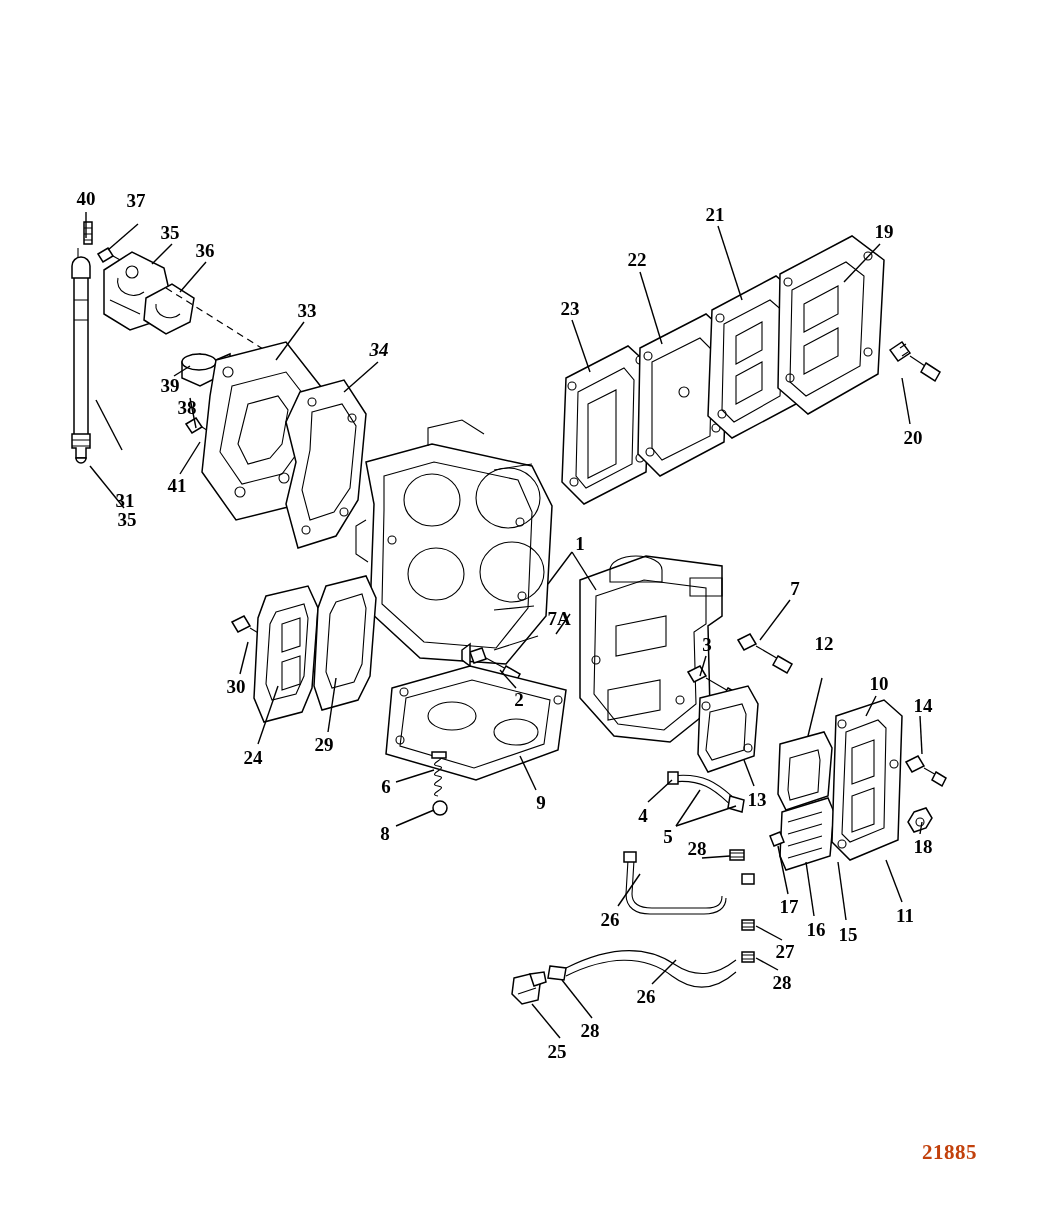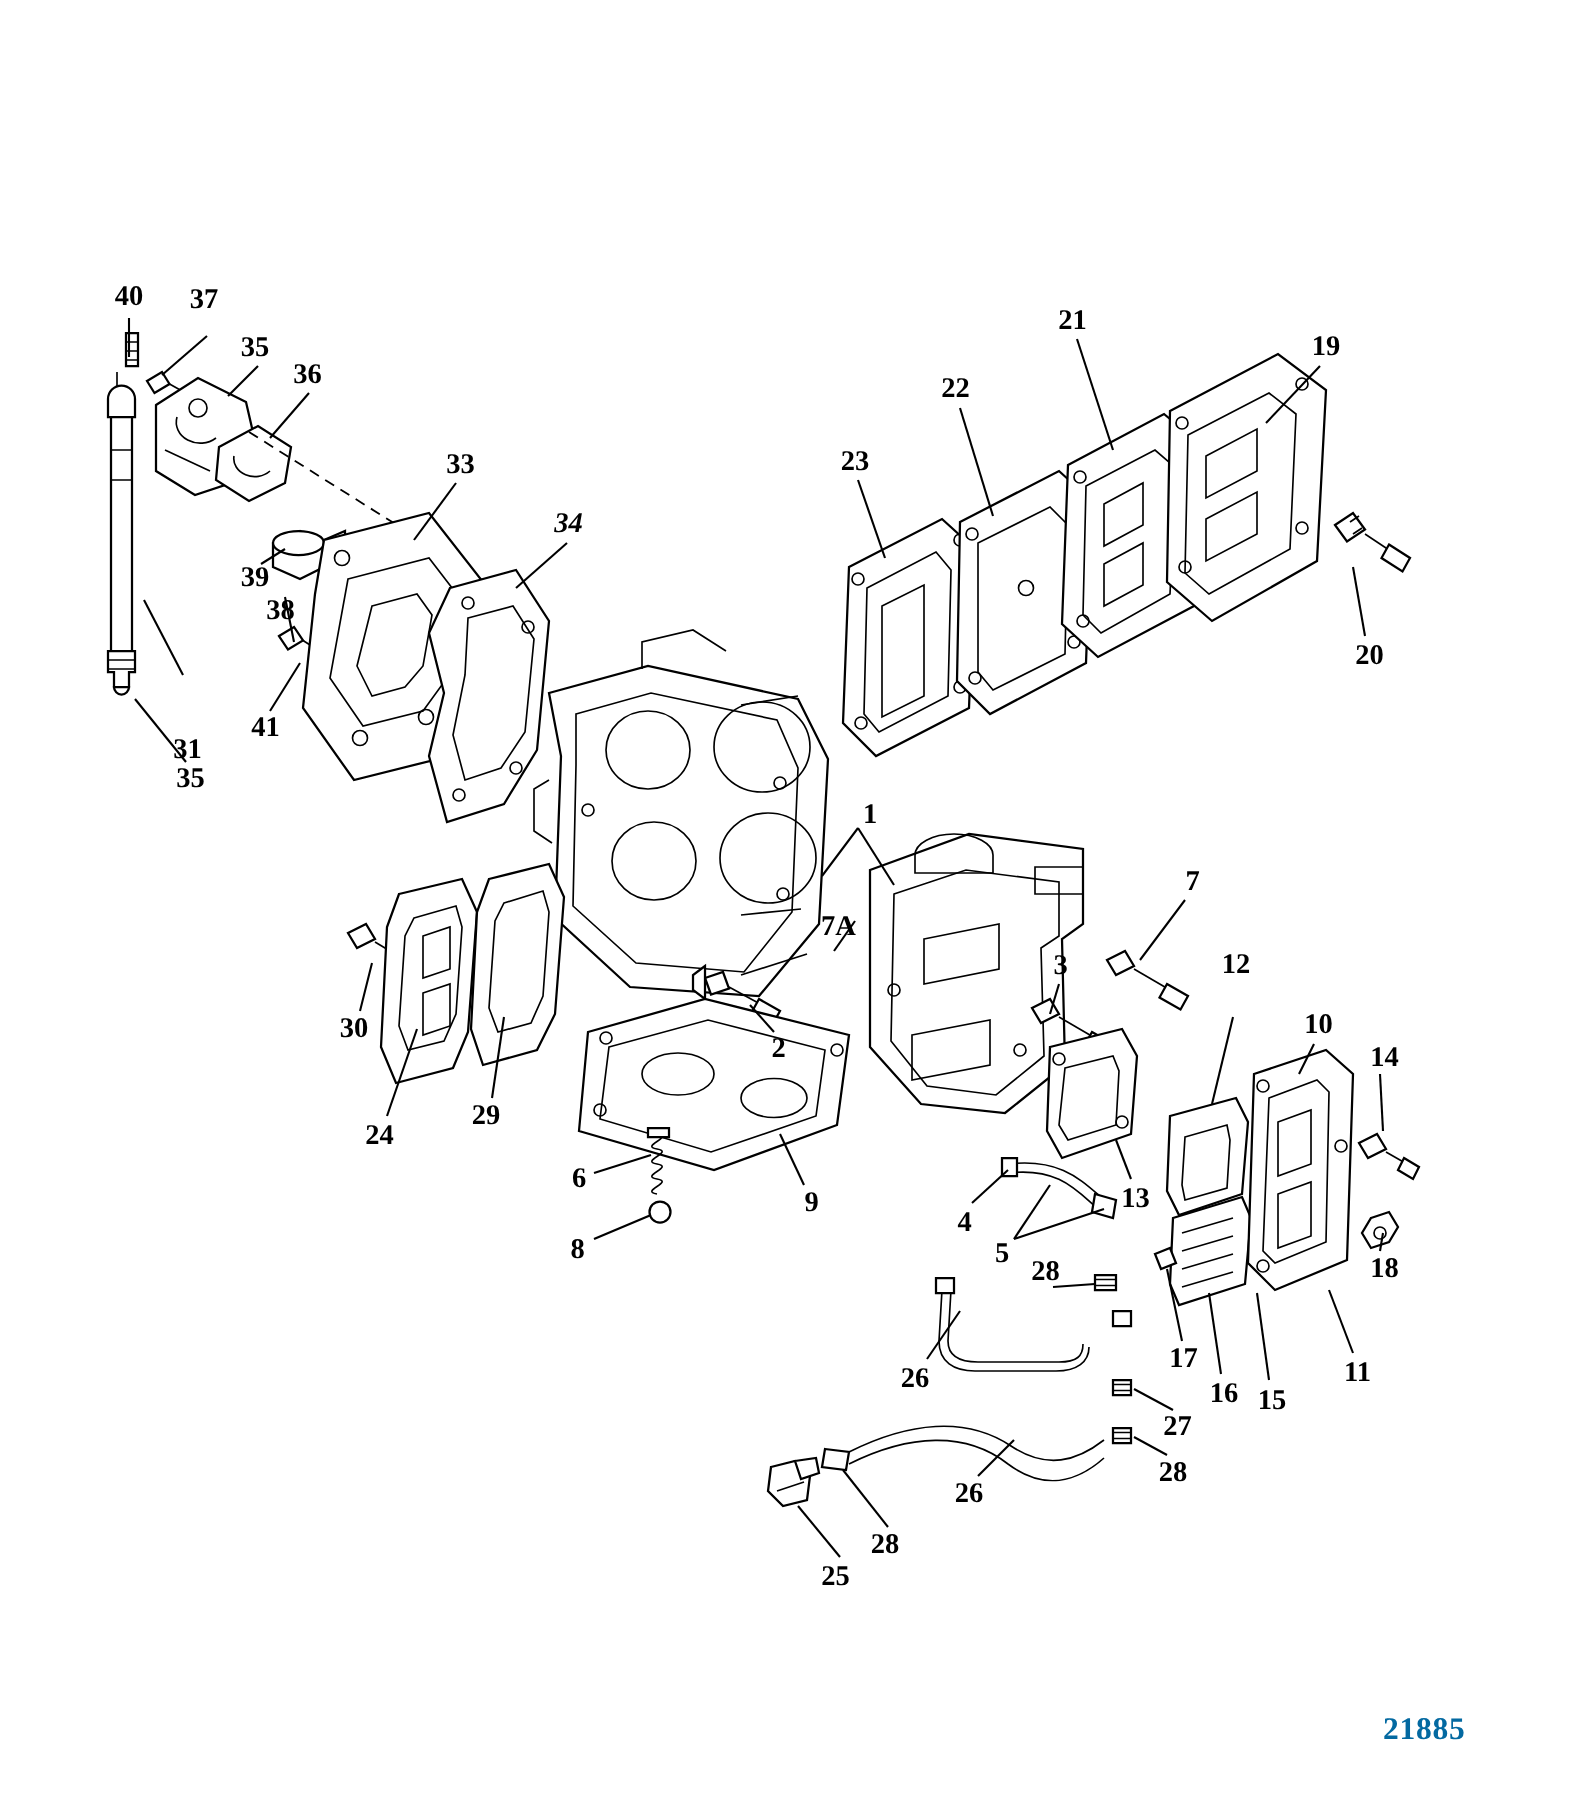--- a/index.html
+++ b/index.html
@@ -32,21 +32,21 @@
     color: #000000;
     line-height: 1;
     white-space: nowrap;
     transform: translate(-50%, -50%);
   }
   #figure-number {
     position: absolute;
     font-family: "Liberation Serif", serif;
     font-size: 21px;
     font-weight: bold;
-    color: #0369a1;
+    color: #c2410c;
     letter-spacing: 0.5px;
   }
   .leader {
     stroke: #000000;
     stroke-width: 1.4;
     fill: none;
   }
   .part {
     stroke: #000000;
     fill: #ffffff;

